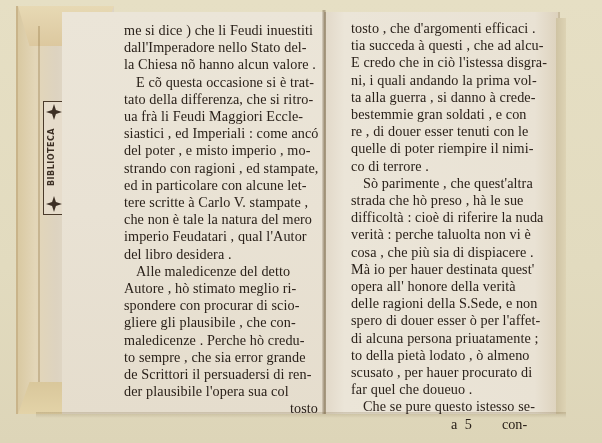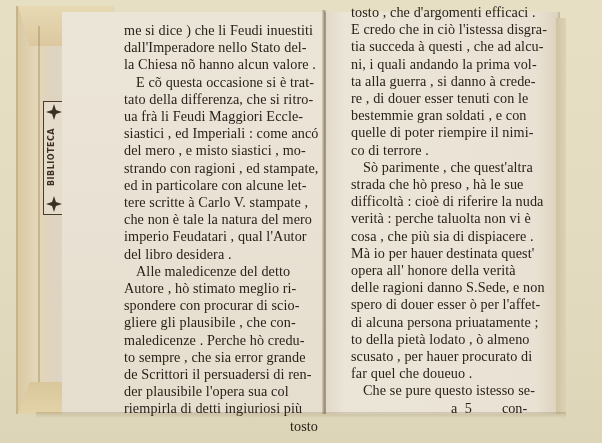--- a/index.html
+++ b/index.html
@@ -69,21 +69,21 @@
   .cover-right {
     position: absolute; left: 556px; top: 18px; width: 10px; height: 396px;
     background: linear-gradient(90deg, #cfc3a3, #ddd3b4);
   }
   .text-block {
     position: absolute; font-size: 14.2px; line-height: 17.2px; color: #2a211a;
     letter-spacing: 0.1px;
     margin-left: 16px;
   }
   .text-left { left: 108px; top: 22px; width: 202px; }
-  .text-right { left: 335px; top: 4px; width: 202px; }
+  .text-right { left: 335px; top: 20px; width: 202px; }
   .line { white-space: nowrap; display: block; }
   .indent { padding-left: 12px; }
   .right-align { text-align: right; padding-right: 8px; }
   .sig { padding-left: 100px; letter-spacing: 2px; }
   .sig .catch { padding-left: 28px; letter-spacing: 0; }
   .bottom-shadow {
     position: absolute; left: 36px; top: 412px; width: 530px; height: 6px;
     background: linear-gradient(180deg, rgba(120,100,60,0.25), rgba(120,100,60,0));
   }
 </style>
@@ -112,57 +112,56 @@
 <div class="bottom-shadow"></div>
 
 <div class="text-block text-left">
   <span class="line">me si dice ) che li Feudi inuestiti</span>
   <span class="line">dall'Imperadore nello Stato del-</span>
   <span class="line">la Chiesa nõ hanno alcun valore .</span>
   <span class="line indent">E cõ questa occasione si è trat-</span>
   <span class="line">tato della differenza, che si ritro-</span>
   <span class="line">ua frà li Feudi Maggiori Eccle-</span>
   <span class="line">siastici , ed Imperiali : come ancó</span>
-  <span class="line">del mero , e misto siastici , mo-</span>
+  <span class="line">del poter , e misto imperio , mo-</span>
   <span class="line">strando con ragioni , ed stampate,</span>
   <span class="line">ed in particolare con alcune let-</span>
   <span class="line">tere scritte à Carlo V. stampate ,</span>
   <span class="line">che non è tale la natura del mero</span>
   <span class="line">imperio Feudatari , qual l'Autor</span>
   <span class="line">del libro desidera .</span>
   <span class="line indent">Alle maledicenze del detto</span>
   <span class="line">Autore , hò stimato meglio ri-</span>
   <span class="line">spondere con procurar di scio-</span>
   <span class="line">gliere gli plausibile , che con-</span>
   <span class="line">maledicenze . Perche hò credu-</span>
   <span class="line">to sempre , che sia error grande</span>
   <span class="line">de Scrittori il persuadersi di ren-</span>
   <span class="line">der plausibile l'opera sua col</span>
-  <span class="line">riempirla di detti ingiuriosi più</span>
   <span class="line right-align">tosto</span>
 </div>
 
 <div class="text-block text-right">
   <span class="line">tosto , che d'argomenti efficaci .</span>
+  <span class="line">tia succeda à questi , che ad alcu-</span>
   <span class="line">E credo che in ciò l'istessa disgra-</span>
-  <span class="line">tia succeda à questi , che ad alcu-</span>
   <span class="line">ni, i quali andando la prima vol-</span>
   <span class="line">ta alla guerra , si danno à crede-</span>
+  <span class="line">bestemmie gran soldati , e con</span>
   <span class="line">re , di douer esser tenuti con le</span>
-  <span class="line">bestemmie gran soldati , e con</span>
   <span class="line">quelle di poter riempire il nimi-</span>
   <span class="line">co di terrore .</span>
   <span class="line indent">Sò parimente , che quest'altra</span>
   <span class="line">strada che hò preso , hà le sue</span>
   <span class="line">difficoltà : cioè di riferire la nuda</span>
   <span class="line">verità : perche taluolta non vi è</span>
   <span class="line">cosa , che più sia di dispiacere .</span>
   <span class="line">Mà io per hauer destinata quest'</span>
   <span class="line">opera all' honore della verità</span>
-  <span class="line">delle ragioni danno S.Sede, e non</span>
+  <span class="line">delle ragioni della S.Sede, e non</span>
   <span class="line">spero di douer esser ò per l'affet-</span>
   <span class="line">di alcuna persona priuatamente ;</span>
   <span class="line">to della pietà lodato , ò almeno</span>
   <span class="line">scusato , per hauer procurato di</span>
   <span class="line">far quel che doueuo .</span>
   <span class="line indent">Che se pure questo istesso se-</span>
   <span class="line sig"><span>a 5</span><span class="catch">con-</span></span>
 </div>
 
 </body></html>

